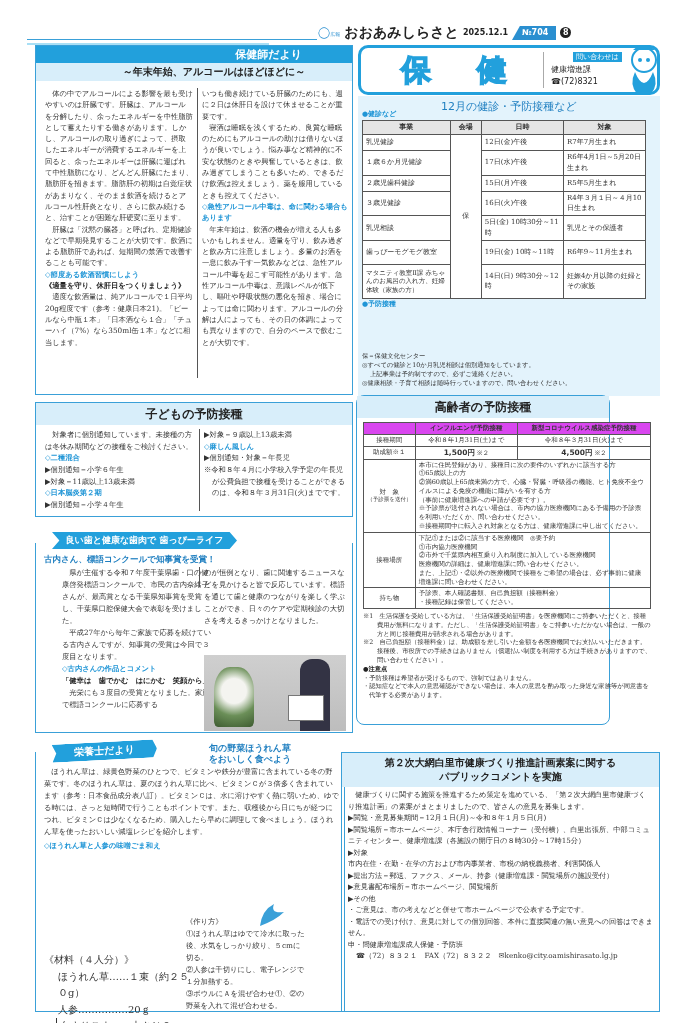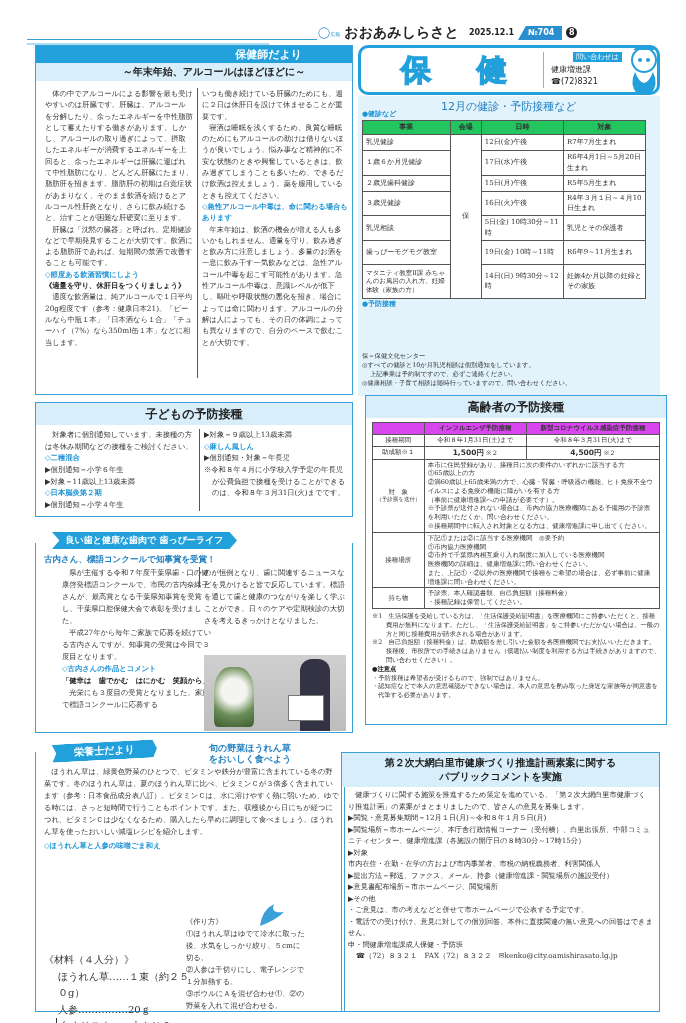--- a/index.html
+++ b/index.html
@@ -4,33 +4,33 @@
 <style>
 *{box-sizing:border-box;margin:0;padding:0}
 body{width:686px;height:1023px;background:#fff;font-family:"DejaVu Serif",serif;color:#333;position:relative;overflow:hidden;font-size:7.5px;line-height:1.55}
 .sans{font-family:"DejaVu Sans",sans-serif}
 .abs{position:absolute}
 .hdr-line{position:absolute;left:27px;top:39px;width:290px;height:1px;background:#3aa0d8}
 .hdr-line2{position:absolute;left:27px;top:43px;width:242px;height:2px;background:#a8dff5}
 .masthead{position:absolute;left:318px;top:22px;display:flex;align-items:center;gap:4px;font-family:"DejaVu Sans",sans-serif}
 .masthead .logo{color:#2a8fd0;font-size:11px}
 .masthead .title{font-size:14px;color:#222;font-weight:bold}
-.masthead .date{font-size:8px;font-weight:bold;color:#222;margin-left:6px}
+.masthead .date{font-size:8px;font-weight:bold;color:#222;margin-left:0}
 .masthead .no{background:#2a8fd0;color:#fff;font-size:8px;font-weight:bold;padding:1px 8px 1px 10px;clip-path:polygon(8px 0,100% 0,100% 100%,0 100%)}
 .masthead .pg{background:#222;color:#fff;border-radius:50%;width:11px;height:11px;font-size:8px;text-align:center;line-height:11px;font-weight:bold}
 .box{position:absolute;border:1.5px solid #3aa0d8}
 .bar{background:#22a0dc;color:#fff;font-family:"DejaVu Sans",sans-serif;font-weight:bold}
 .sub{background:#d8eefa;font-family:"DejaVu Sans",sans-serif;font-weight:bold;color:#222}
 .blue{color:#1f95d6;font-family:"DejaVu Sans",sans-serif;font-weight:bold}
 p{text-indent:1em}
 .col{position:absolute}
 .vline{position:absolute;width:1px;background:#555}
 table{border-collapse:collapse;width:100%}
 td,th{border:1px solid #555;padding:1px 3px;vertical-align:middle}
-th{background:#22c55e;font-family:"DejaVu Sans",sans-serif;font-weight:bold;text-align:center}
+th{background:#e5e5e5;font-family:"DejaVu Sans",sans-serif;font-weight:bold;text-align:center}
 .tbl2 th{background:#d946ef}
 .center{text-align:center}
 .banner{position:absolute;color:#fff;font-family:"DejaVu Sans",sans-serif;font-weight:bold;background:#22a0dc;clip-path:polygon(0 0,96% 0,100% 50%,96% 100%,0 100%,4% 50%)}
 </style>
 </head>
 <body>
 
 <div class="hdr-line"></div>
 <div class="hdr-line2"></div>
 <div class="masthead">
@@ -170,21 +170,21 @@
     <div>のが恒例となり、歯に関連するニュースなどを見かけると皆で反応しています。標語を通じて歯と健康のつながりを楽しく学ぶことができ、日々のケアや定期検診の大切さを考えるきっかけとなりました。</div>
   </div>
   <div style="position:absolute;left:168px;top:112px;width:142px;height:76px;background:linear-gradient(#cfcfcf,#bdbdbd);overflow:hidden;">
     <div style="position:absolute;left:10px;top:12px;width:40px;height:60px;background:radial-gradient(circle at 50% 40%,#f4f4f0 0 30%,#6b8f58 60%,#3c5a30 100%);border-radius:40% 40% 10% 10%"></div>
     <div style="position:absolute;left:96px;top:4px;width:30px;height:72px;background:#334;border-radius:12px 12px 0 0"></div>
     <div style="position:absolute;left:84px;top:40px;width:36px;height:26px;background:#fff;border:1px solid #777"></div>
   </div>
 </div>
 <div class="banner" style="left:52px;top:532px;width:185px;height:17px;line-height:17px;text-align:center;font-size:9px;">良い歯と健康な歯肉で 歯っぴーライフ</div>
 
-<div class="box" style="left:365px;top:395px;width:302px;height:330px;">
+<div class="box" style="left:356px;top:395px;width:254px;height:330px;border-radius:8px;">
   <div class="sub" style="text-align:center;font-size:12px;height:22px;line-height:22px;">高齢者の予防接種</div>
   <div style="position:absolute;left:6px;top:26px;width:288px;">
     <table class="tbl2" style="font-size:6.5px;line-height:1.35;">
       <tbody>
           <tr>
         <th style="width:18%"></th>
         <th>インフルエンザ予防接種</th>
         <th>新型コロナウイルス感染症予防接種</th>
       </tr>
       <tr>

